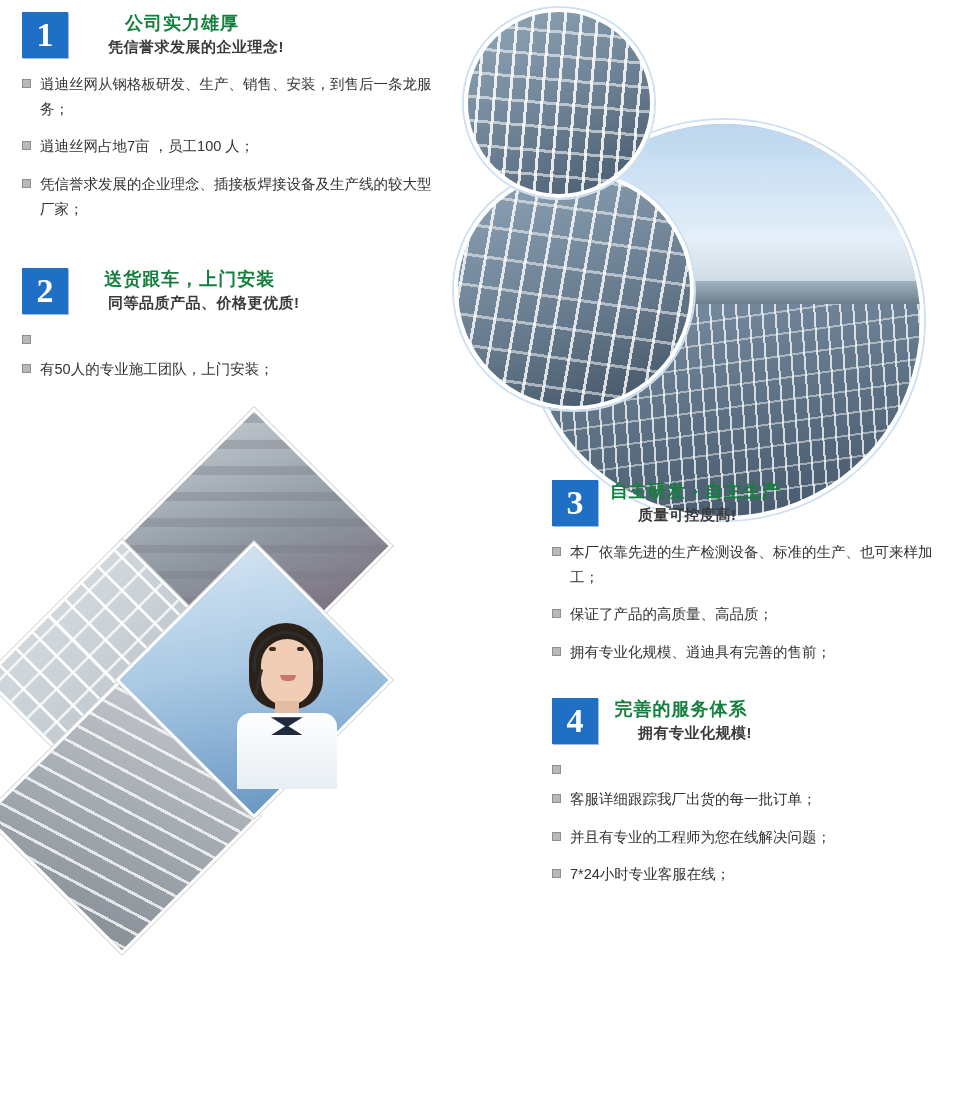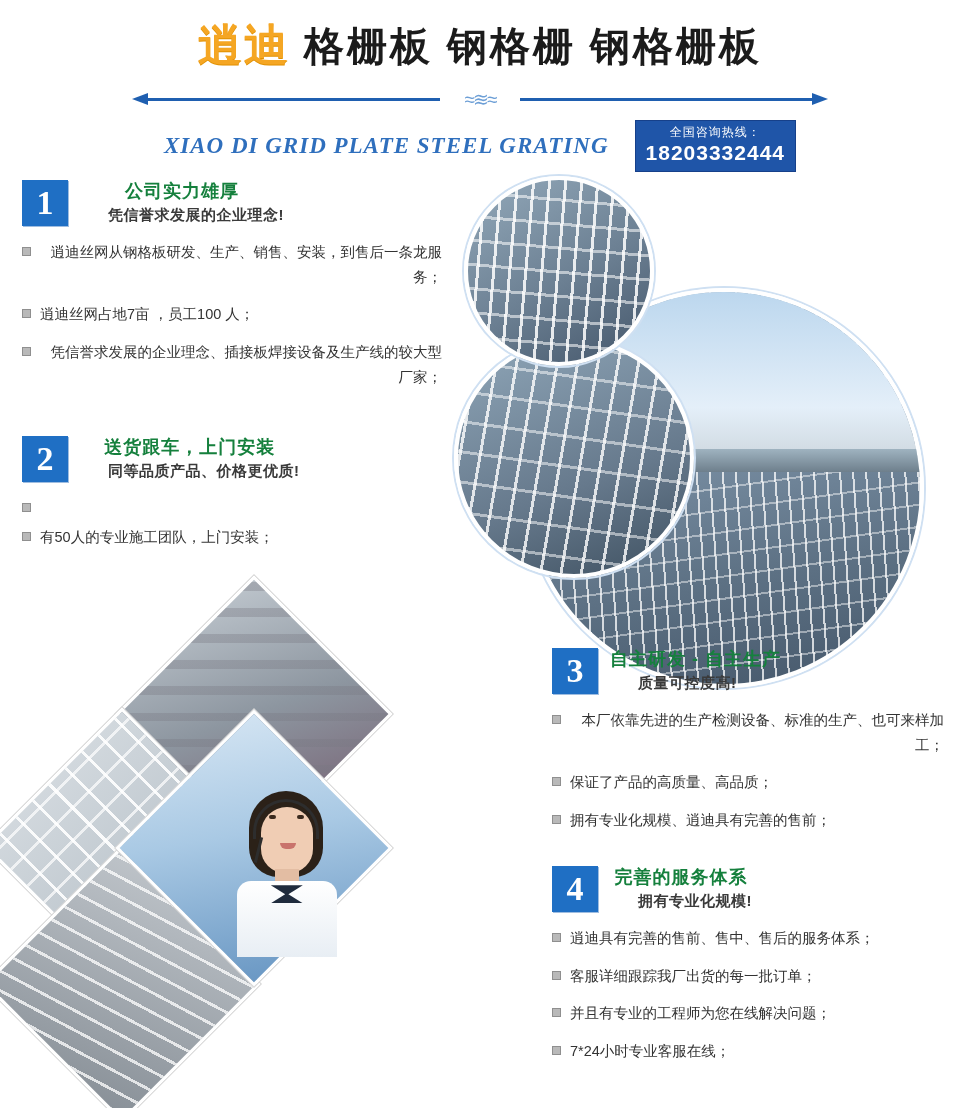--- a/index.html
+++ b/index.html
@@ -148,21 +148,20 @@
   }
   .bullets { margin-top: 14px; }
   .bullet {
     display: flex;
     align-items: flex-start;
     gap: 9px;
     margin-bottom: 13px;
     font-size: 14.5px;
     color: #333333;
     line-height: 1.7;
-    text-align: right;
   }
   .bullet-mark {
     flex: 0 0 auto;
     width: 9px;
     height: 9px;
     background: #b9b9b9;
     border: 1px solid #8f8f8f;
     margin-top: 7px;
   }
   .bullet-text { }
@@ -349,39 +348,20 @@
     left: 552px;
     top: 228px;
     width: 392px;
   }
 </style>
 </head>
 <body>
 
 <div class="page">
 
-  <div class="header">
-    <div class="title-row">
-      <span class="title-brand">逍迪</span>
-      <span class="title-main">格栅板 钢格栅 钢格栅板</span>
-    </div>
-
-    <div class="divider-row">
-      <div class="divider-line"></div>
-      <div class="divider-orn">≈≋≈</div>
-    </div>
-
-    <div class="sub-row">
-      <span class="subtitle-en">XIAO DI   GRID   PLATE STEEL   GRATING</span>
-      <div class="hotline-box">
-        <div class="hotline-label">全国咨询热线：</div>
-        <div class="hotline-num">18203332444</div>
-      </div>
-    </div>
-  </div>
 
   <div class="sec-top">
 
     <div class="circles">
       <div class="circ circ-big">
         <div class="sky"></div>
         <div class="sky-strip"></div>
       </div>
       <div class="circ circ-mid"></div>
       <div class="circ circ-small"></div>
@@ -488,21 +468,20 @@
       <div class="num-head">
         <div class="num-badge">4</div>
         <div class="head-texts">
           <div class="head-title">完善的服务体系</div>
           <div class="head-sub">拥有专业化规模!</div>
         </div>
       </div>
       <div class="bullets">
         <div class="bullet">
           <span class="bullet-mark"></span>
-          <span class="bullet-text">逍迪具有完善的售前、售中、售后的服务体系；</span>
         </div>
         <div class="bullet">
           <span class="bullet-mark"></span>
           <span class="bullet-text">客服详细跟踪我厂出货的每一批订单；</span>
         </div>
         <div class="bullet">
           <span class="bullet-mark"></span>
           <span class="bullet-text">并且有专业的工程师为您在线解决问题；</span>
         </div>
         <div class="bullet">

